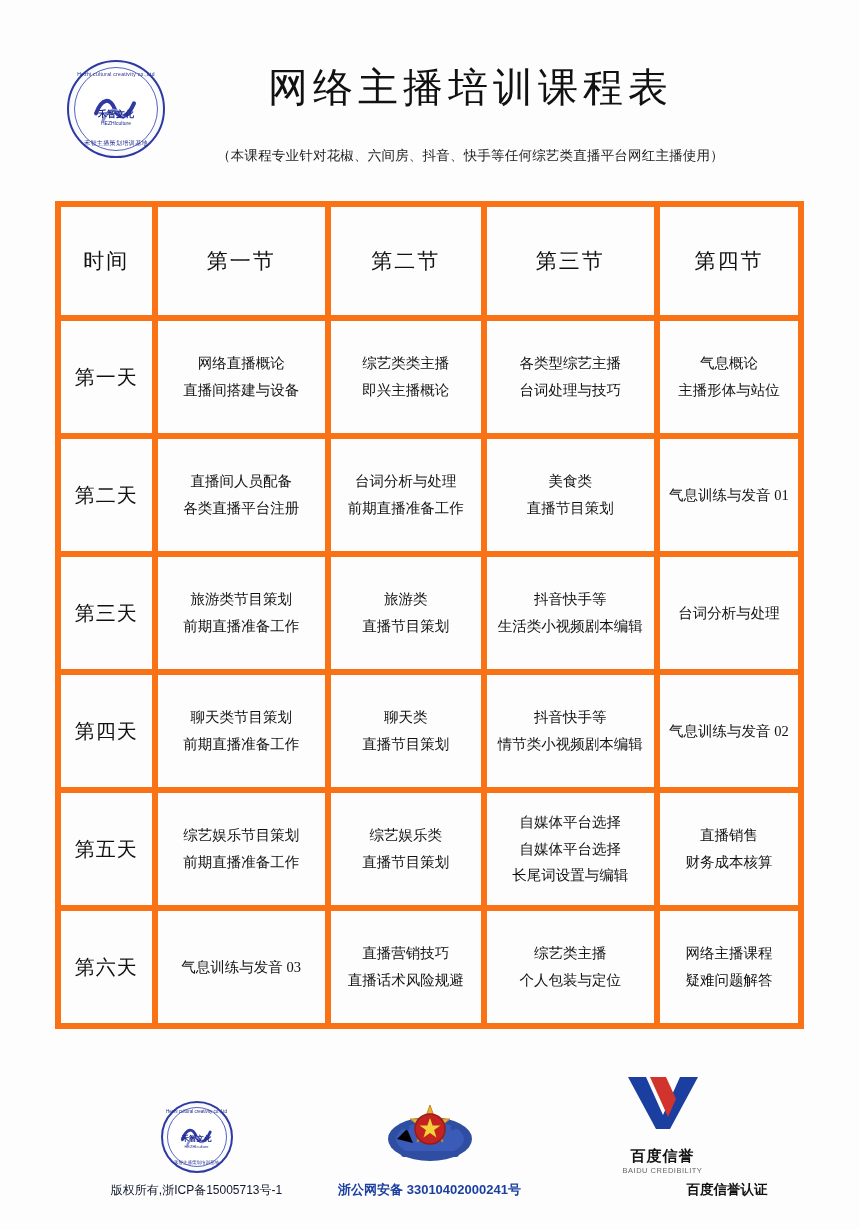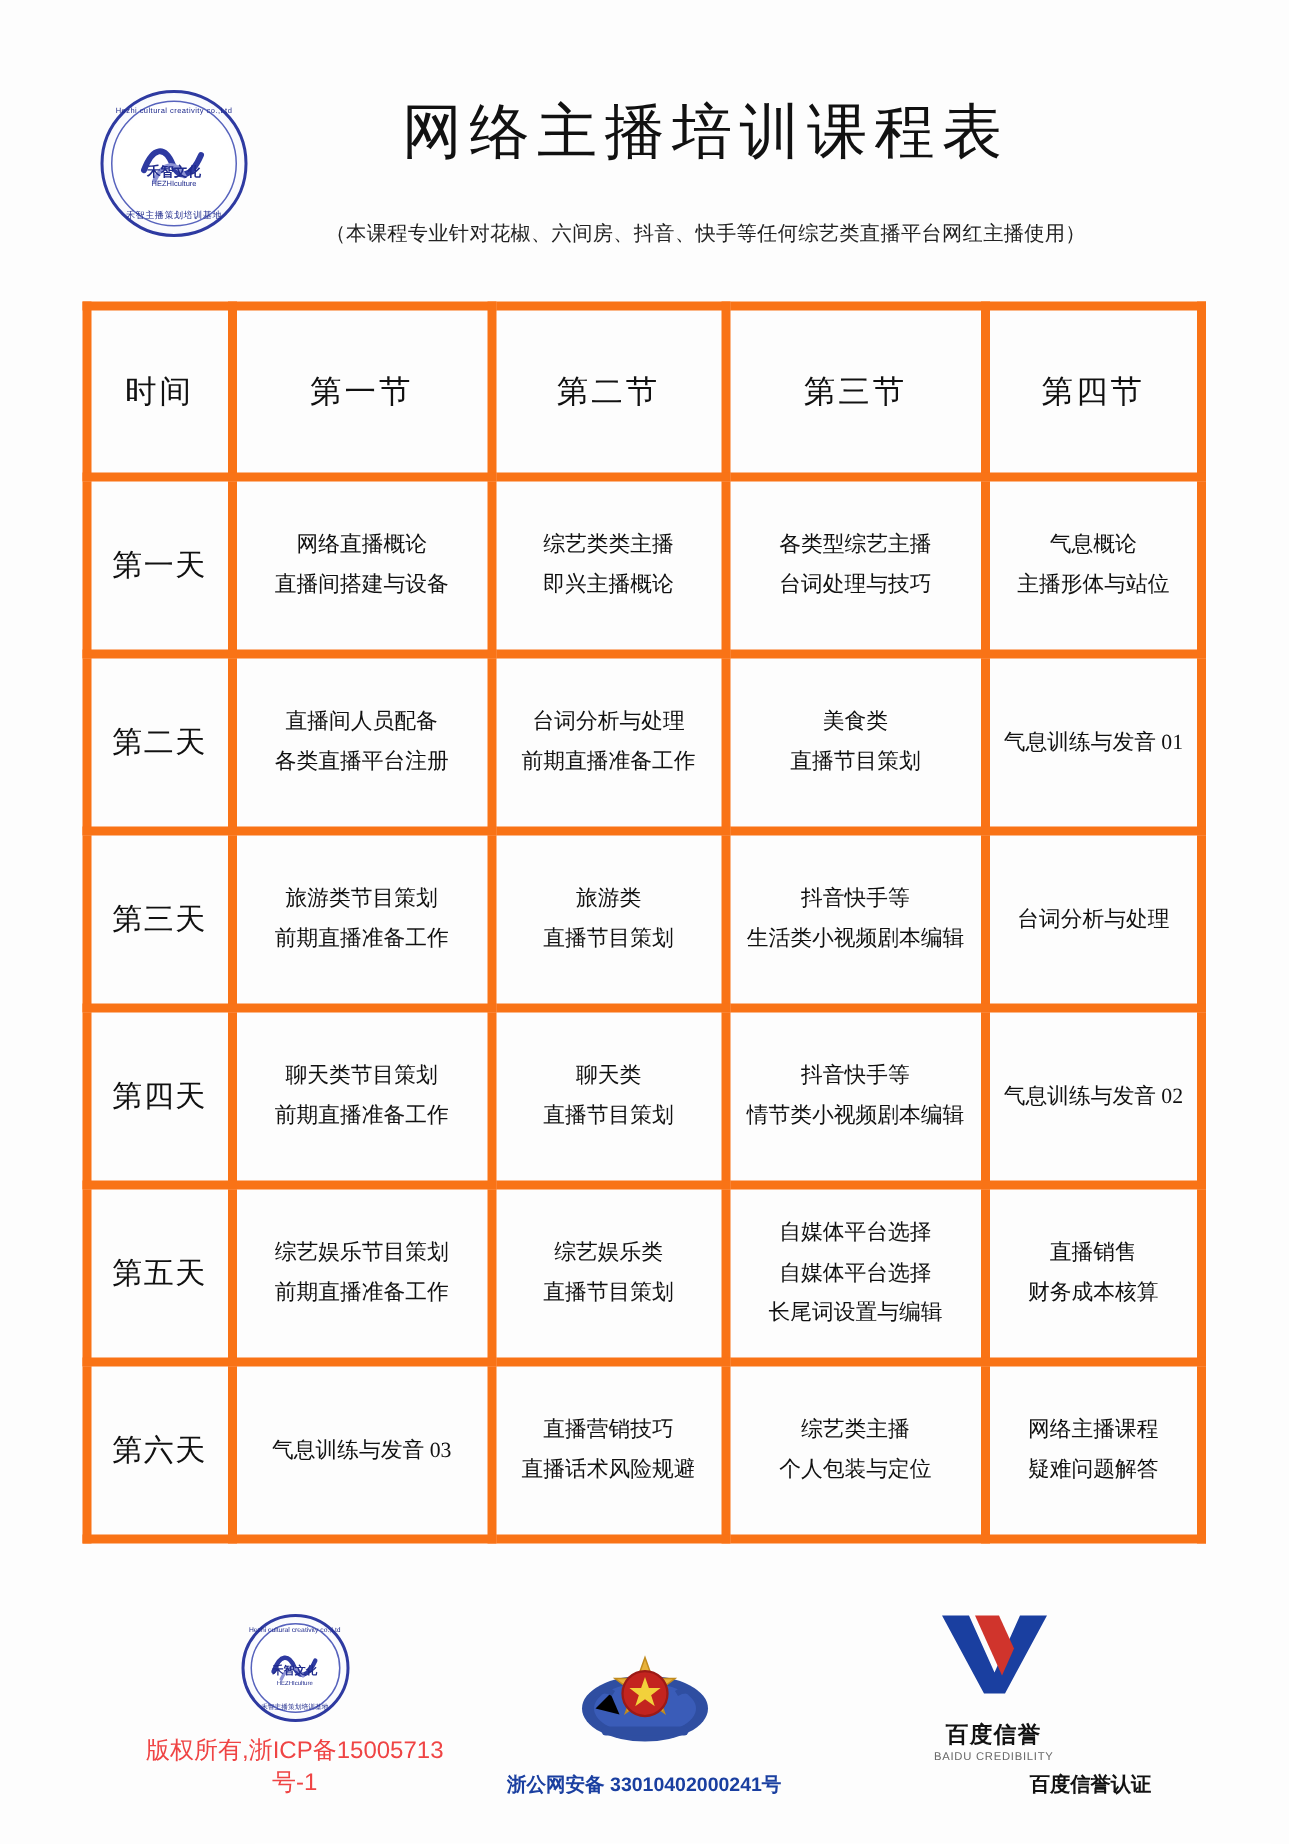--- a/index.html
+++ b/index.html
@@ -176,23 +176,23 @@
     width: 210px;
     text-align: center;
   }
   .badge-mark {
     height: 78px;
     display: flex;
     align-items: center;
     justify-content: center;
   }
   .badge-caption {
-    font-size: 16px;
+    font-size: 12px;
     font-family: "Liberation Sans", sans-serif;
-    color: #ef4444;
+    color: #0f172a;
     margin-top: 6px;
   }
   .badge-caption.blue {
     color: #1a3fa0;
     font-weight: bold;
     font-size: 13px;
   }
   .badge-caption.bd-main {
     color: #111;
     font-weight: bold;

